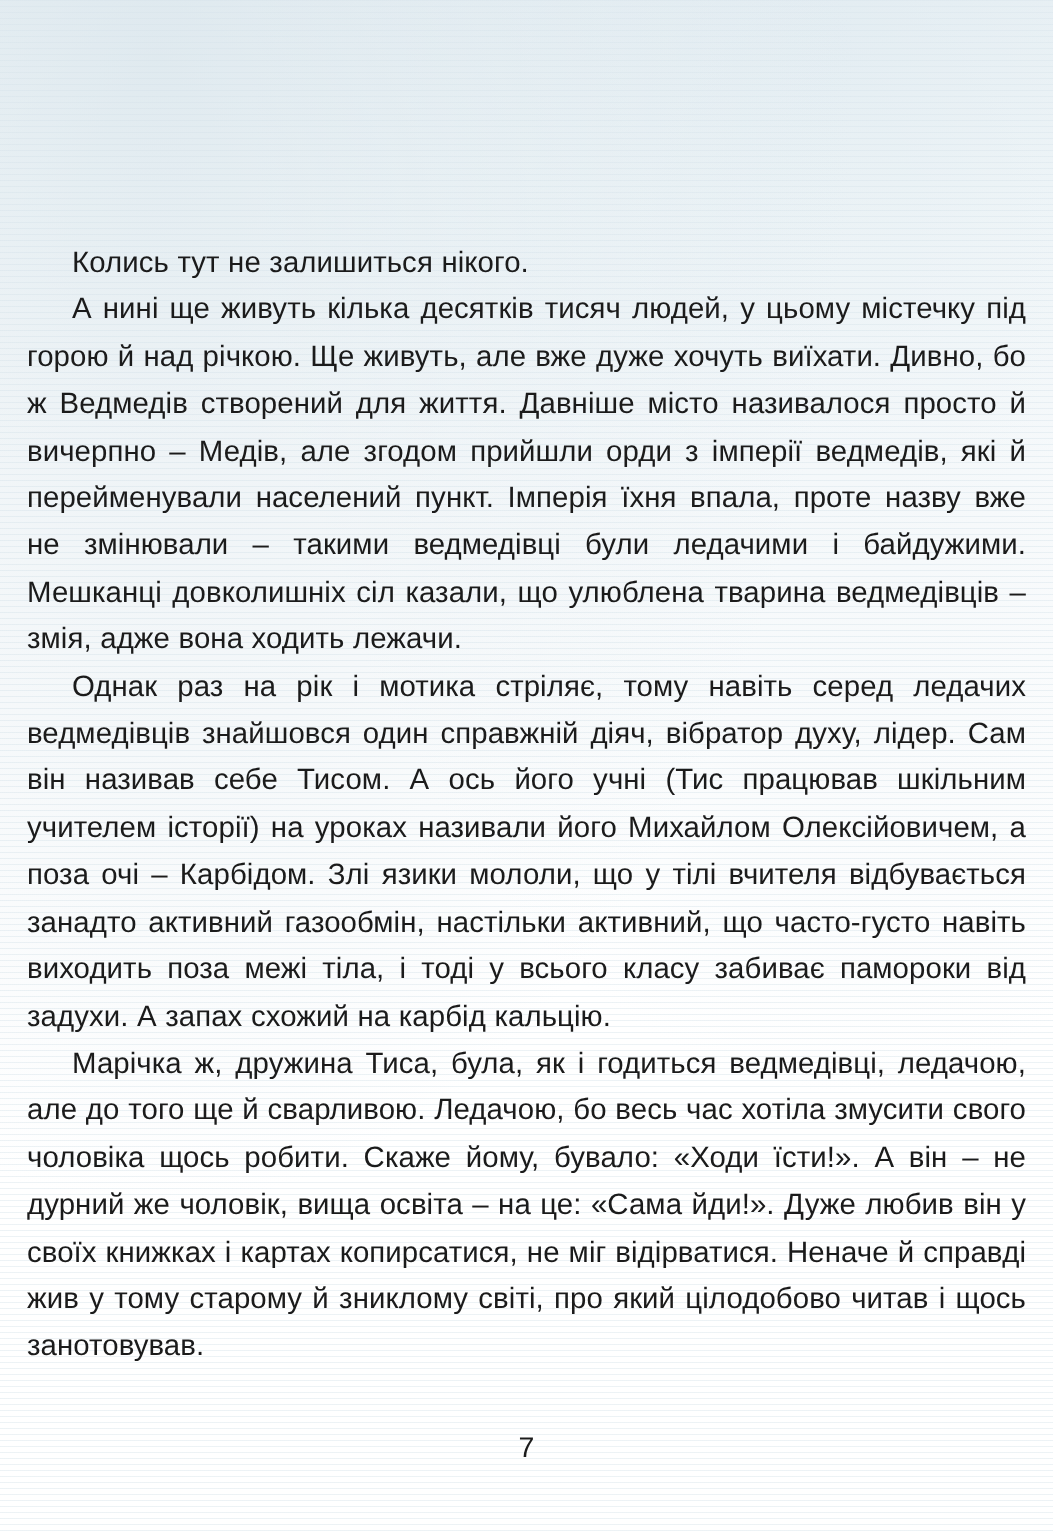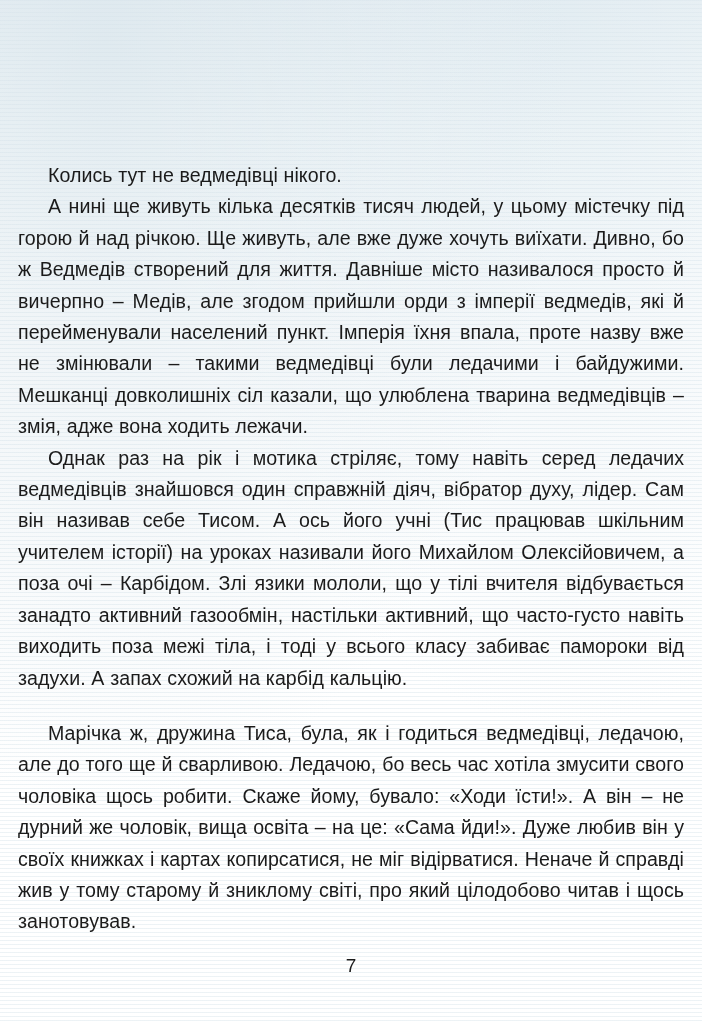--- a/index.html
+++ b/index.html
@@ -48,39 +48,38 @@
     letter-spacing: 0.05px;
     word-spacing: 0.2px;
     hyphens: manual;
   }
   .text-block p {
     margin: 0;
     text-indent: 30px;
   }
   .text-block p:last-of-type {
     text-align: justify;
-    margin-top: 24px;
   }
   .page-number {
     position: absolute;
     left: 0;
     right: 0;
     top: 955px;
     text-align: center;
     font-size: 19px;
     color: #1b1b1b;
   }
 </style>
 </head>
 <body>
 
 <div class="page">
   <div class="paper-texture"></div>
 
   <div class="text-block">
-    <p>Колись тут не ведмедівці нікого.</p>
+    <p>Колись тут не залишиться нікого.</p>
     <p>А нині ще живуть кілька десятків тисяч людей, у цьому містечку під горою й над річкою. Ще живуть, але вже дуже хочуть виїхати. Дивно, бо ж Ведмедів створений для життя. Давніше місто називалося просто й вичерпно – Медів, але згодом прийшли орди з імперії ведмедів, які й перейменували населений пункт. Імперія їхня впала, проте назву вже не змінювали – такими ведмедівці були ледачими і байдужими. Мешканці довколишніх сіл казали, що улюблена тварина ведмедівців – змія, адже вона ходить лежачи.</p>
     <p>Однак раз на рік і мотика стріляє, тому навіть серед ледачих ведмедівців знайшовся один справжній діяч, вібратор духу, лідер. Сам він називав себе Тисом. А ось його учні (Тис працював шкільним учителем історії) на уроках називали його Михайлом Олексійовичем, а поза очі – Карбідом. Злі язики мололи, що у тілі вчителя відбувається занадто активний газообмін, настільки активний, що часто-густо навіть виходить поза межі тіла, і тоді у всього класу забиває памороки від задухи. А запах схожий на карбід кальцію.</p>
     <p>Марічка ж, дружина Тиса, була, як і годиться ведмедівці, ледачою, але до того ще й сварливою. Ледачою, бо весь час хотіла змусити свого чоловіка щось робити. Скаже йому, бувало: «Ходи їсти!». А він – не дурний же чоловік, вища освіта – на це: «Сама йди!». Дуже любив він у своїх книжках і картах копирсатися, не міг відірватися. Неначе й справді жив у тому старому й зниклому світі, про який цілодобово читав і щось занотовував.</p>
   </div>
 
   <div class="page-number">7</div>
 </div>
 
 </body></html>

